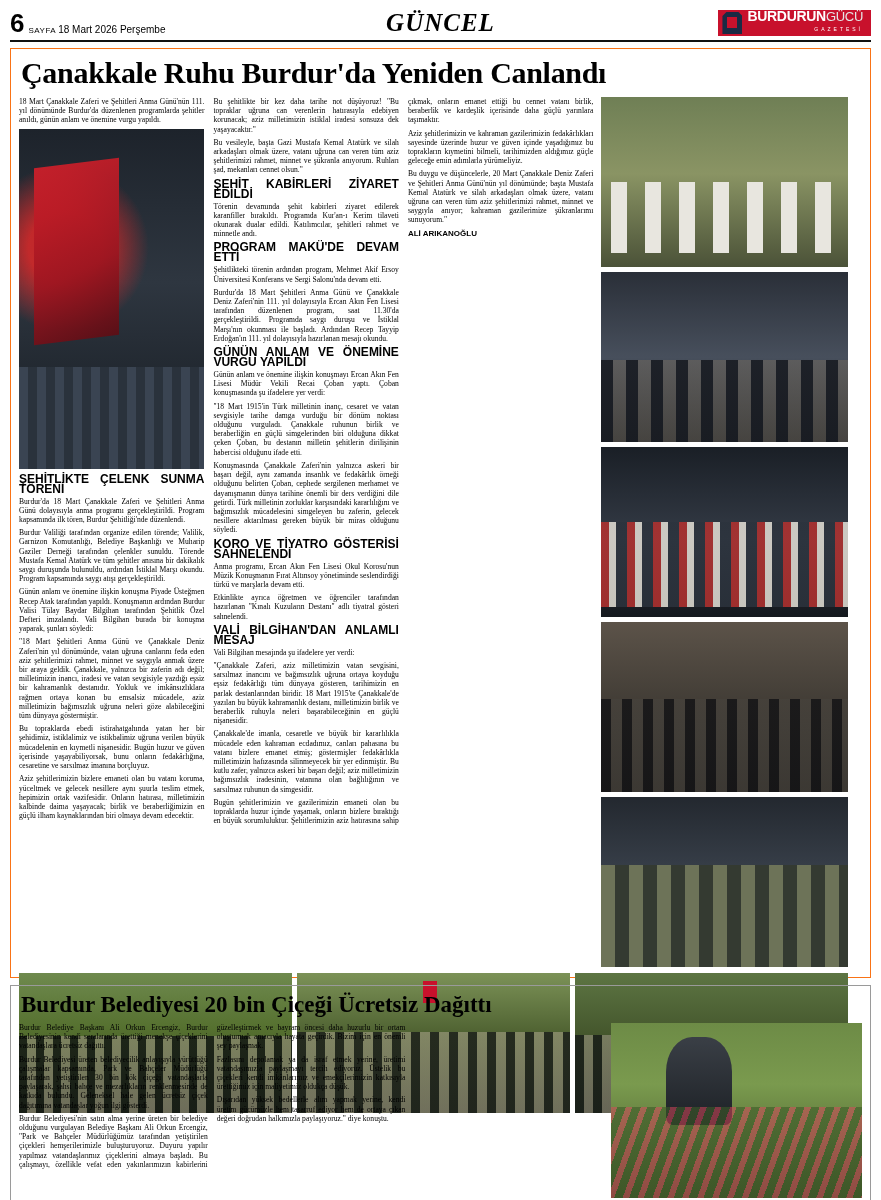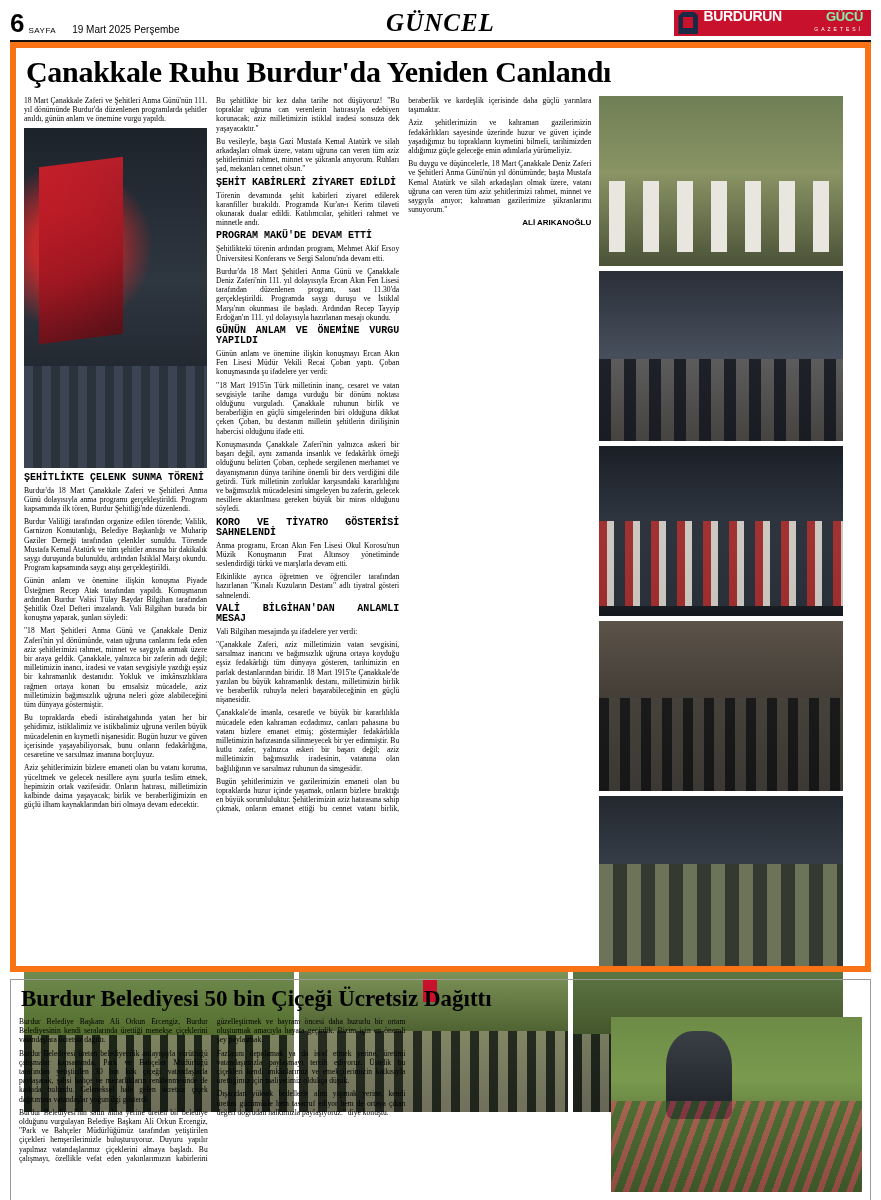--- a/index.html
+++ b/index.html
@@ -34,21 +34,21 @@
     font-size: 26px;
     line-height: 22px;
     margin-right: 4px;
   }
   .page-word {
     font-family: "Liberation Sans", sans-serif;
     font-size: 8px;
     letter-spacing: .5px;
     align-self: flex-end;
     margin-bottom: 3px;
-    margin-right: 16px;
+    margin-right: 2px;
   }
   .mast-date {
     font-family: "Liberation Sans", sans-serif;
     font-size: 10px;
     align-self: flex-end;
     margin-bottom: 3px;
   }
   .mast-section {
     position: absolute;
     left: 0; right: 0;
@@ -85,37 +85,37 @@
   }
   .logo-text {
     color: #fff;
     font-family: "Liberation Sans", sans-serif;
     font-weight: bold;
     font-size: 14px;
     letter-spacing: -.3px;
     line-height: 13px;
   }
   .logo-text .sub {
-    font-weight: bold;
+    font-weight: normal;
     font-size: 13px;
-    color: #86efac;
-    padding-left: 44px;
+    color: #e5e5e5;
   }
   .logo-tag {
     display: block;
     font-size: 5px;
     font-weight: normal;
     letter-spacing: 3px;
     color: #fff;
     text-align: right;
   }
 
   
   .main-frame {
-    border: 6px solid #f97316;
+    border: 1px solid #f97316;
+    margin-top: 6px;
     padding: 6px 22px 8px 8px;
     position: relative;
     height: 930px;
   }
   .headline {
     font-family: "Liberation Serif", serif;
     font-weight: bold;
     font-size: 30px;
     line-height: 32px;
     letter-spacing: -.3px;
@@ -133,22 +133,22 @@
     column-count: 3;
     column-gap: 9px;
     column-fill: auto;
     height: 735px;
     font-size: 7.6px;
     line-height: 9.2px;
     text-align: justify;
   }
   .cols3 p { margin: 0 0 4px 0; }
   .cols3 h3 {
-    font-family: Liberation Mono, monospace;
-    font-size: 10px;
+    font-family: Liberation Sans, sans-serif;
+    font-size: 12px;
     font-weight: bold;
     margin: 3px 0 3px 0;
     line-height: 10px;
   }
   .photo {
     background: #2b2f33;
     position: relative;
     overflow: hidden;
     break-inside: avoid;
   }
@@ -288,21 +288,21 @@
     line-height: 9.2px;
     text-align: justify;
     height: 148px;
     column-fill: auto;
   }
   .bottom-cols p { margin: 0 0 4px 0; }
   .byline-right {
     font-family: "Liberation Sans", sans-serif;
     font-size: 8px;
     font-weight: bold;
-    text-align: right;
+    text-align: left;
     margin-top: 3px;
   }
   .bottom-photo {
     width: 256px;
     height: 175px;
     background: linear-gradient(180deg,#6d8b46 0%, #7a9a4e 35%, #3f5027 100%);
     position: relative;
     overflow: hidden;
   }
   .bottom-photo:after {
@@ -319,21 +319,21 @@
   }
 </style>
 </head>
 <body>
 
 <div class="page">
 
   <div class="masthead">
     <span class="page-no">6</span>
     <span class="page-word">SAYFA</span>
-    <span class="mast-date">19 Mart 2025 Perşembe</span>
+    <span class="mast-date">18 Mart 2026 Perşembe</span>
     <div class="mast-section">GÜNCEL</div>
     <div class="logo">
       <span class="logo-mark"></span>
       <span class="logo-text">
         <span>BURDURUN</span><span class="sub">GÜCÜ</span>
         <span class="logo-tag">GAZETESİ</span>
       </span>
     </div>
   </div>
 
@@ -373,21 +373,21 @@
           <h3>KORO VE TİYATRO GÖSTERİSİ SAHNELENDİ</h3>
           <p>Anma programı, Ercan Akın Fen Lisesi Okul Korosu'nun Müzik Konuşmanın Fırat Altınsoy yönetiminde seslendirdiği türkü ve marşlarla devam etti.</p>
           <p>Etkinlikte ayrıca öğretmen ve öğrenciler tarafından hazırlanan "Kınalı Kuzuların Destanı" adlı tiyatral gösteri sahnelendi.</p>
 
           <h3>VALİ BİLGİHAN'DAN ANLAMLI MESAJ</h3>
           <p>Vali Bilgihan mesajında şu ifadelere yer verdi:</p>
           <p>"Çanakkale Zaferi, aziz milletimizin vatan sevgisini, sarsılmaz inancını ve bağımsızlık uğruna ortaya koyduğu eşsiz fedakârlığı tüm dünyaya gösteren, tarihimizin en parlak destanlarından biridir. 18 Mart 1915'te Çanakkale'de yazılan bu büyük kahramanlık destanı, milletimizin birlik ve beraberlik ruhuyla neleri başarabileceğinin en güçlü nişanesidir.</p>
           <p>Çanakkale'de imanla, cesaretle ve büyük bir kararlılıkla mücadele eden kahraman ecdadımız, canları pahasına bu vatanı bizlere emanet etmiş; göstermişler fedakârlıkla milletimizin hafızasında silinmeyecek bir yer edinmiştir. Bu kutlu zafer, yalnızca askeri bir başarı değil; aziz milletimizin bağımsızlık iradesinin, vatanına olan bağlılığının ve sarsılmaz ruhunun da simgesidir.</p>
           <p>Bugün şehitlerimizin ve gazilerimizin emaneti olan bu topraklarda huzur içinde yaşamak, onların bizlere bıraktığı en büyük sorumluluktur. Şehitlerimizin aziz hatırasına sahip çıkmak, onların emanet ettiği bu cennet vatanı birlik, beraberlik ve kardeşlik içerisinde daha güçlü yarınlara taşımaktır.</p>
           <p>Aziz şehitlerimizin ve kahraman gazilerimizin fedakârlıkları sayesinde üzerinde huzur ve güven içinde yaşadığımız bu toprakların kıymetini bilmeli, tarihimizden aldığımız güçle geleceğe emin adımlarla yürümeliyiz.</p>
-          <p>Bu duygu ve düşüncelerle, 18 Mart Çanakkale Deniz Zaferi ve Şehitleri Anma Günü'nün yıl dönümünde; başta Mustafa Kemal Atatürk ve silah arkadaşları olmak üzere, vatanı uğruna can veren tüm aziz şehitlerimizi rahmet, minnet ve saygıyla anıyor; kahraman gazilerimize şükranlarımı sunuyorum."</p>
+          <p>Bu duygu ve düşüncelerle, 20 Mart Çanakkale Deniz Zaferi ve Şehitleri Anma Günü'nün yıl dönümünde; başta Mustafa Kemal Atatürk ve silah arkadaşları olmak üzere, vatanı uğruna can veren tüm aziz şehitlerimizi rahmet, minnet ve saygıyla anıyor; kahraman gazilerimize şükranlarımı sunuyorum."</p>
           <div class="byline-right">ALİ ARIKANOĞLU</div>
         </div>
       </div>
 
       <div class="right-col">
         <div class="photo scene-cem"></div>
         <div class="photo scene-hall"></div>
         <div class="photo scene-folk"></div>
         <div class="photo scene-crowd"></div>
         <div class="photo scene-soldier"></div>
@@ -397,21 +397,21 @@
     <div class="strip">
       <div class="photo scene-group1"></div>
       <div class="photo scene-group2">
         <span class="flagdot"></span>
       </div>
       <div class="photo scene-group3"></div>
     </div>
   </div>
 
   <div class="bottom-frame">
-    <h2 class="headline2">Burdur Belediyesi 50 bin Çiçeği Ücretsiz Dağıttı</h2>
+    <h2 class="headline2">Burdur Belediyesi 20 bin Çiçeği Ücretsiz Dağıttı</h2>
     <div class="bottom-wrap">
       <div class="bottom-cols">
         <p>Burdur Belediye Başkanı Ali Orkun Ercengiz, Burdur Belediyesinin kendi seralarında ürettiği menekşe çiçeklerini vatandaşlara ücretsiz dağıttı.</p>
         <p>Burdur Belediyesi üreten belediyecilik anlayışıyla yürüttüğü çalışmalar kapsamında, Park ve Bahçeler Müdürlüğü tarafından yetiştirilen 30 bin kök çiçeği vatandaşlarla paylaşarak, şahsi bahçe ve mezarlıkların renklenmesinde de katkıda bulundu. Geleneksel hale gelen ücretsiz çiçek dağıtımına vatandaşlar yoğun ilgi gösterdi.</p>
         <p>Burdur Belediyesi'nin satın alma yerine üreten bir belediye olduğunu vurgulayan Belediye Başkanı Ali Orkun Ercengiz, "Park ve Bahçeler Müdürlüğümüz tarafından yetiştirilen çiçekleri hemşerilerimizle buluşturuyoruz. Duyuru yapılır yapılmaz vatandaşlarımız çiçeklerini almaya başladı. Bu çalışmayı, özellikle vefat eden yakınlarımızın kabirlerini güzelleştirmek ve bayram öncesi daha huzurlu bir ortam oluşturmak amacıyla hayata geçirdik. Bizim için en önemli şey paylaşmak.</p>
         <p>Fazlasını depolamak ya da israf etmek yerine, üretimi vatandaşımızla paylaşmayı tercih ediyoruz. Üstelik bu çiçekleri kendi imkânlarımız ve emekçilerimizin katkısıyla ürettiğimiz için maliyetimiz oldukça düşük.</p>
         <p>Dışarıdan yüksek bedellerle alım yapmak yerine, kendi üretim gücümüzle hem tasarruf ediyor hem de ortaya çıkan değeri doğrudan halkımızla paylaşıyoruz." diye konuştu.</p>
       </div>
       <div class="bottom-photo"></div>
     </div>

